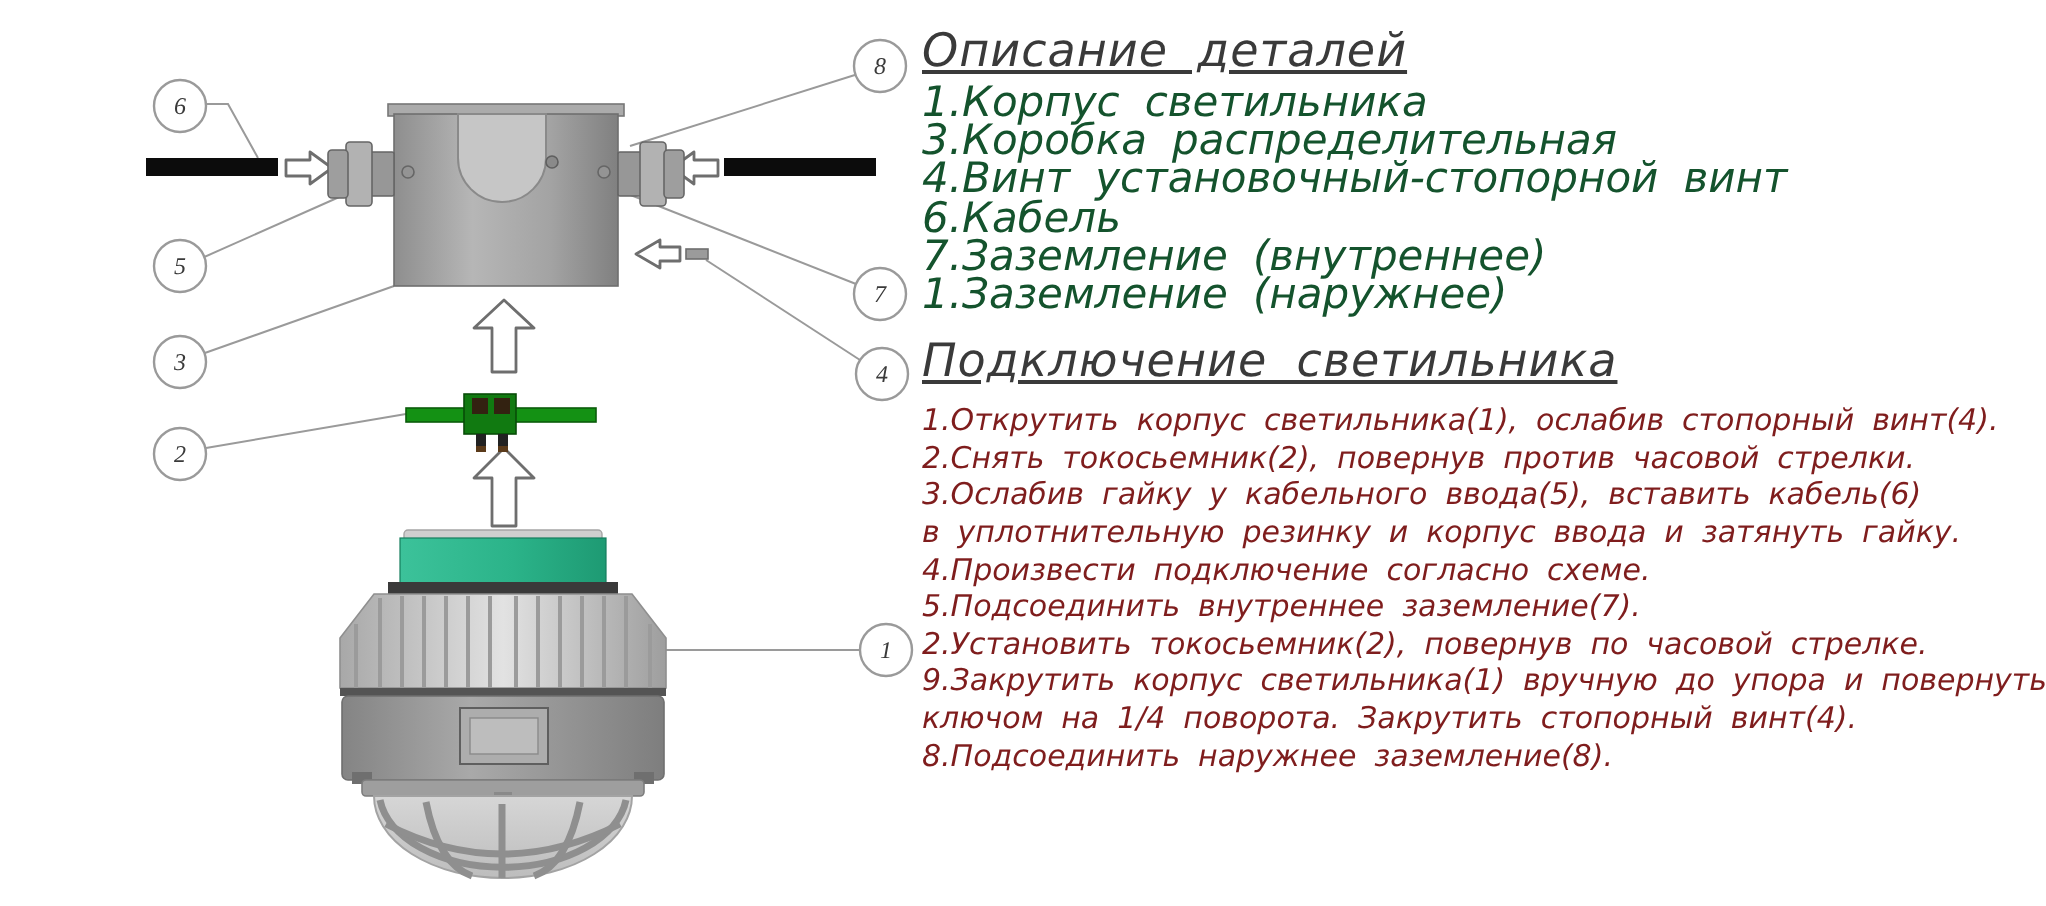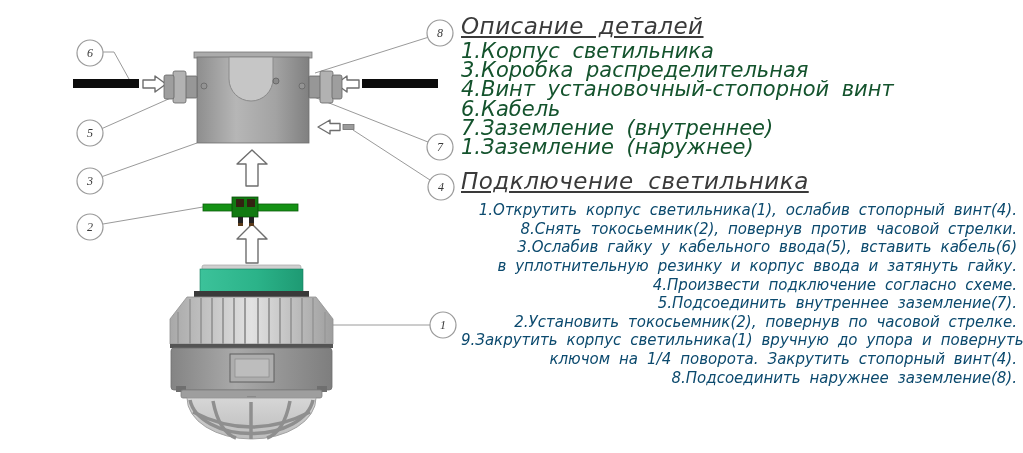--- a/index.html
+++ b/index.html
@@ -13,21 +13,21 @@
     margin:0;font-size:23px;font-weight:500;line-height:28px;color:#3a3a3a;
     letter-spacing:0.5px;word-spacing:0.3em;white-space:nowrap;text-decoration:underline;
   }
   .parts-list{list-style:none;margin:2px 0 0 0;padding:0;}
   .parts-list li{
     font-size:21px;line-height:19.2px;color:#14532d;word-spacing:0.28em;white-space:nowrap;
   }
   .sec-title.second{margin-top:10px;}
   .ilines{margin-top:6px;}
   .iline{
-    font-size:15px;line-height:18.6px;color:#0c4a6e;word-spacing:0.28em;white-space:nowrap;text-align:right;
+    font-size:15px;line-height:18.6px;color:#7f1d1d;word-spacing:0.28em;white-space:nowrap;
   }
   
   .leader{stroke:#9a9a9a;stroke-width:1;fill:none;}
   .balloon{fill:#ffffff;stroke:#9a9a9a;stroke-width:1.2;}
   .bnum{font-family:"Liberation Serif","DejaVu Serif",serif;font-style:italic;
         font-size:12px;fill:#3a3a3a;text-anchor:middle;}
   .holarrow{fill:#ffffff;stroke:#6e6e6e;stroke-width:1.4;stroke-linejoin:round;}
   .cable{fill:#0c0c0c;}
 </style>
 </head>
@@ -199,21 +199,21 @@
       <li>3.Коробка распределительная</li>
       <li>4.Винт установочный-стопорной винт</li>
       <li>6.Кабель</li>
       <li>7.Заземление (внутреннее)</li>
       <li>1.Заземление (наружнее)</li>
     </ul>
 
     <h1 class="sec-title second">Подключение светильника</h1>
     <div class="ilines">
       <div class="iline">1.Открутить корпус светильника(1), ослабив стопорный винт(4).</div>
-      <div class="iline">8.Снять токосьемник(2), повернув против часовой стрелки.</div>
+      <div class="iline">2.Снять токосьемник(2), повернув против часовой стрелки.</div>
       <div class="iline">3.Ослабив гайку у кабельного ввода(5), вставить кабель(6)</div>
       <div class="iline">в уплотнительную резинку и корпус ввода и затянуть гайку.</div>
       <div class="iline">4.Произвести подключение согласно схеме.</div>
       <div class="iline">5.Подсоединить внутреннее заземление(7).</div>
       <div class="iline">2.Установить токосьемник(2), повернув по часовой стрелке.</div>
       <div class="iline">9.Закрутить корпус светильника(1) вручную до упора и повернуть</div>
       <div class="iline">ключом на 1/4 поворота. Закрутить стопорный винт(4).</div>
       <div class="iline">8.Подсоединить наружнее заземление(8).</div>
     </div>
   </div>

